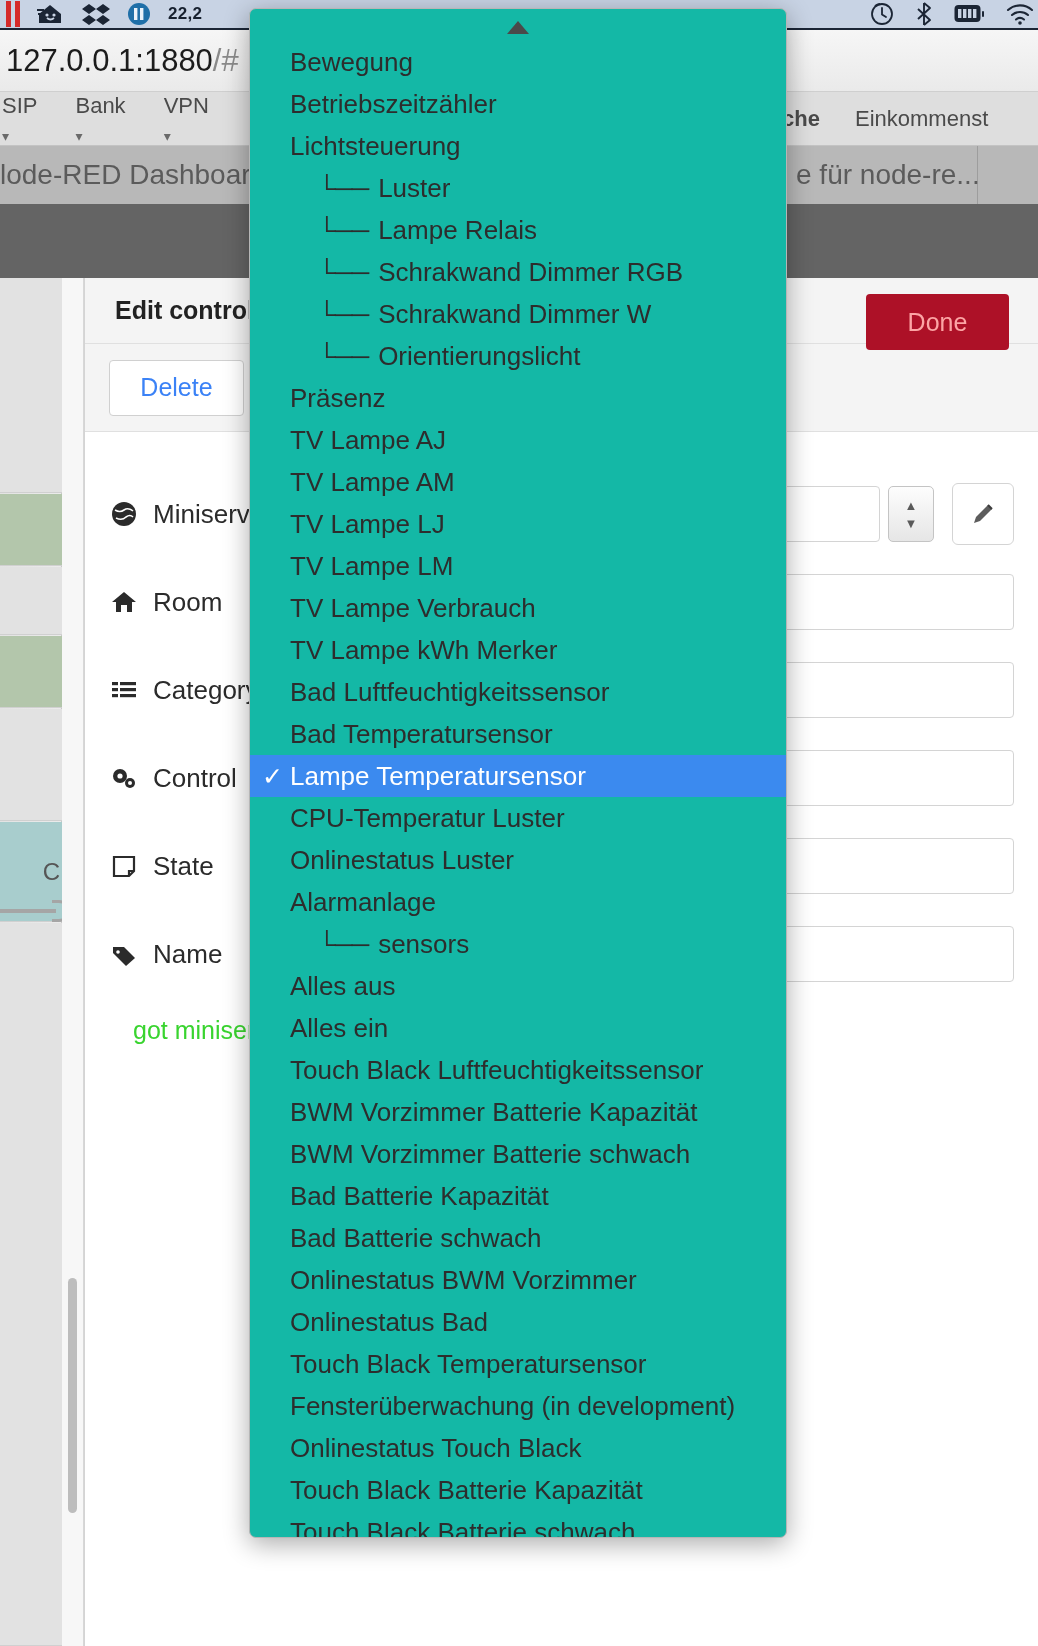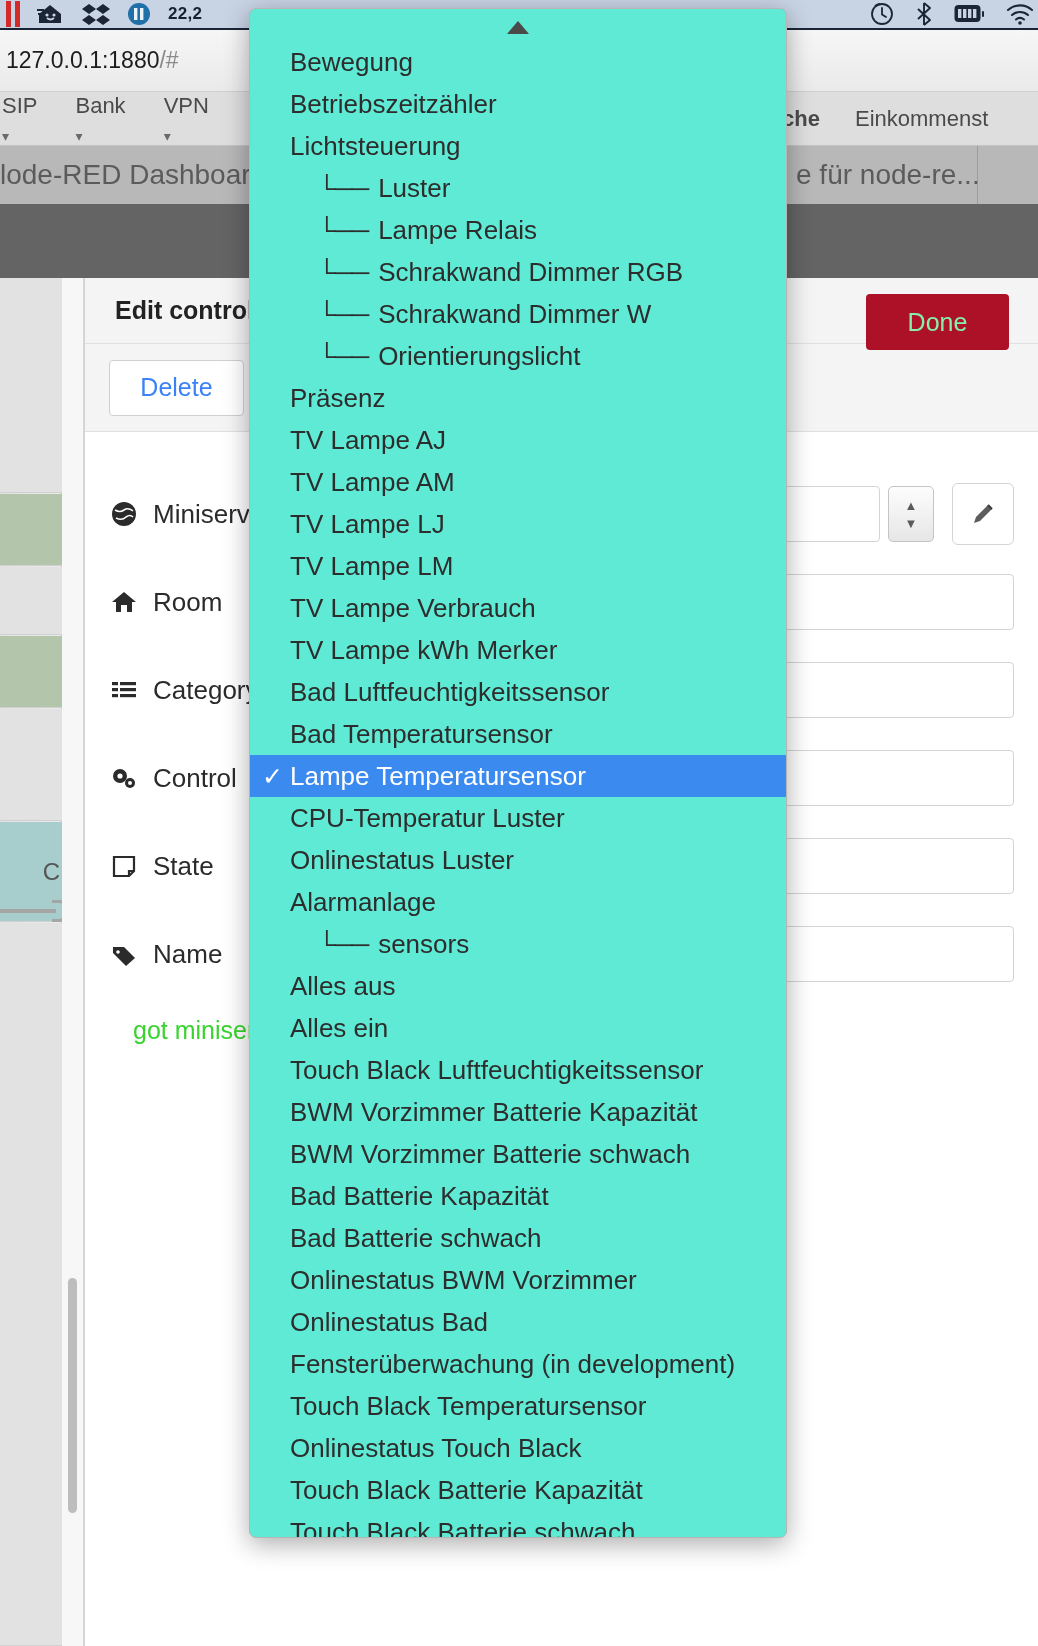--- a/index.html
+++ b/index.html
@@ -25,21 +25,21 @@
   .bars-icon { display:flex; gap:4px; }
   .bars-icon i { display:block; width:5px; height:26px; background:#d52a2a; }
 
   
   .urlbar {
     position: absolute; left: 0; top: 30px; width: 1038px; height: 62px;
     background: linear-gradient(#f6f6f6,#eaeaea);
     border-bottom: 1px solid #cfcfcf;
     display: flex; align-items: center;
   }
-  .urlbar .url { font-size: 23px; color: #1c1c1c; padding-left: 6px; }
+  .urlbar .url { font-size: 31px; color: #1c1c1c; padding-left: 6px; }
   .urlbar .url .tail { color: #8a8a8a; }
 
   .bookmarks {
     position: absolute; left: 0; top: 92px; width: 1038px; height: 54px;
     background: #dedede; border-bottom: 1px solid #c3c3c3;
     display: flex; align-items: center; gap: 38px; padding-left: 2px;
     font-size: 22px; color: #4a4a4a;
   }
   .bm { display: flex; gap: 9px; white-space: nowrap; flex-direction: column; }
   .chev { font-size: 14px; color:#6a6a6a; }
@@ -83,42 +83,42 @@
             border-left:1px solid #d4d4d4; }
   .dlg-title { height:66px; background:#f4f4f4; border-bottom:1px solid #e0e0e0;
                display:flex; align-items:center; padding-left:30px;
                font-size:25px; font-weight:bold; color:#222; }
   .dlg-toolbar { height:88px; background:#f4f4f4; border-bottom:1px solid #e0e0e0;
                  display:flex; align-items:center; padding:0 24px; }
   .btn-delete { width:135px; height:56px; border:1px solid #d0d0d0; background:#fff;
                 border-radius:4px; font-size:25px; color:#3b82f6;
                 display:flex; align-items:center; justify-content:center; }
   .btn-done { position:absolute; right:29px; top:16px; width:143px; height:56px;
-              background:#ad1127; border-radius:4px; color:#86efac; font-size:25px;
+              background:#ad1127; border-radius:4px; color:#fca5a5; font-size:25px;
               display:flex; align-items:center; justify-content:center; }
 
   .dlg-form { position:relative; padding:38px 24px 0 24px; }
   .frow { display:flex; align-items:center; height:88px; }
   .frow .lbl { display:flex; align-items:center; gap:14px; width:230px;
                font-size:26px; color:#2b2b2b; }
   .ficon { width:30px; height:30px; display:flex; align-items:center; justify-content:center; }
   .finput { flex:1; height:56px; border:1px solid #d4d4d4; border-radius:4px; background:#fff; }
   .stepper { width:46px; height:56px; margin-left:8px; border:1px solid #c4c4c4;
              border-radius:5px; background:linear-gradient(#fdfdfd,#e6e6e6);
              display:flex; flex-direction:column; align-items:center;
              justify-content:center; gap:3px; color:#5a5a5a; font-size:13px; }
   .pencil { width:62px; height:62px; margin-left:18px; border:1px solid #d4d4d4;
             border-radius:6px; background:#fff;
             display:flex; align-items:center; justify-content:center; }
   .status-msg { font-size:25px; color:#39d42f; padding-left:24px; margin-top:18px; }
 
   
   .dropdown {
     position:absolute; left:249px; top:8px; width:538px; height:1530px;
-    background:#5eead4;
+    background:#14b8a6;
     border:1px solid #b6b6b6; border-radius:7px;
     box-shadow: 0 6px 26px rgba(0,0,0,.33);
     overflow:hidden;
   }
   .dd-scrollup { height:30px; display:flex; align-items:flex-start; justify-content:center;
                  padding-top:12px; }
   .dd-arrow { width:0; height:0; border-left:11px solid transparent;
               border-right:11px solid transparent; border-bottom:13px solid #4a4a4a; }
   .dd-list { padding-top:2px; }
   .dd-item { height:42px; display:flex; align-items:center;
@@ -508,25 +508,25 @@
         <div class="dd-item">
           <span class="tick"></span>
           <span class="lbltxt">Onlinestatus BWM Vorzimmer</span>
         </div>
         <div class="dd-item">
           <span class="tick"></span>
           <span class="lbltxt">Onlinestatus Bad</span>
         </div>
         <div class="dd-item">
           <span class="tick"></span>
+          <span class="lbltxt">Touch Black Temperatursensor</span>
+        </div>
+        <div class="dd-item">
+          <span class="tick"></span>
           <span class="lbltxt">Fensterüberwachung (in development)</span>
-        </div>
-        <div class="dd-item">
-          <span class="tick"></span>
-          <span class="lbltxt">Touch Black Temperatursensor</span>
         </div>
         <div class="dd-item">
           <span class="tick"></span>
           <span class="lbltxt">Onlinestatus Touch Black</span>
         </div>
         <div class="dd-item">
           <span class="tick"></span>
           <span class="lbltxt">Touch Black Batterie Kapazität</span>
         </div>
         <div class="dd-item">

